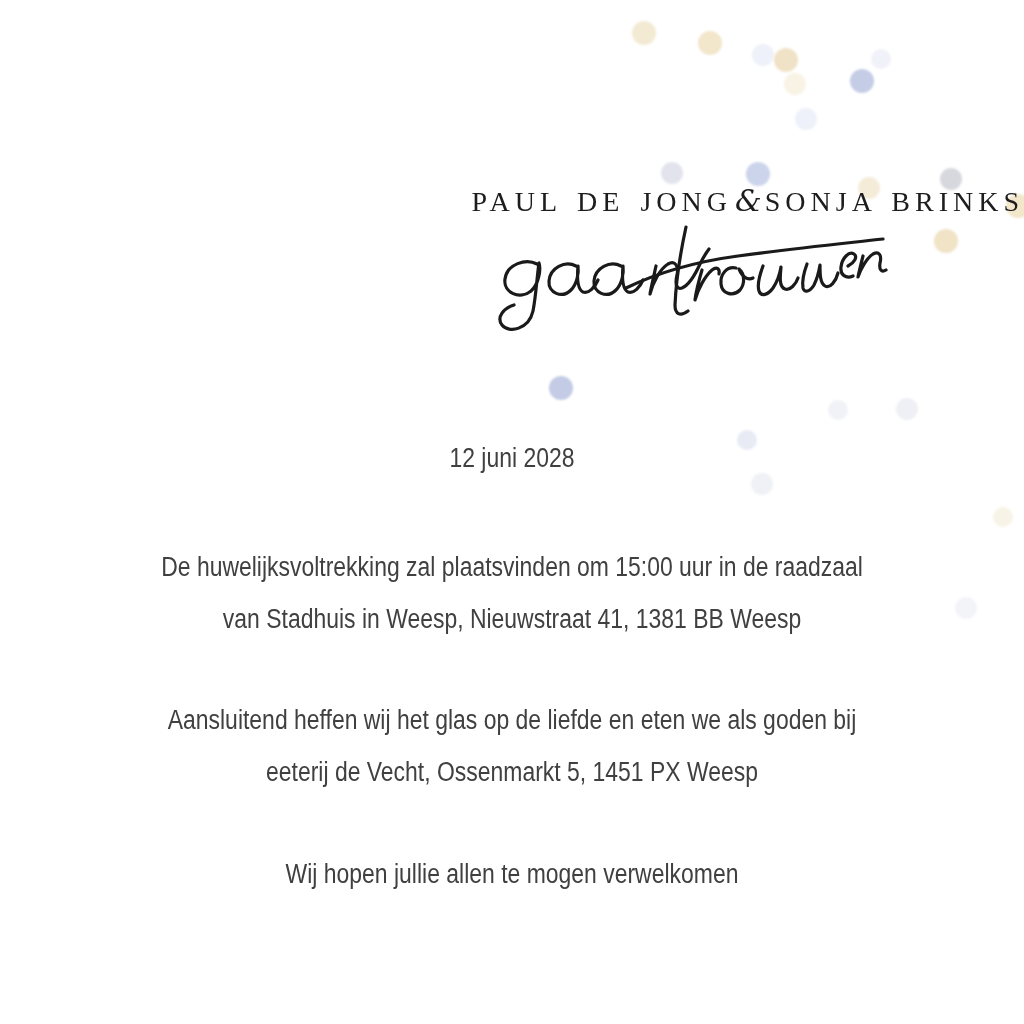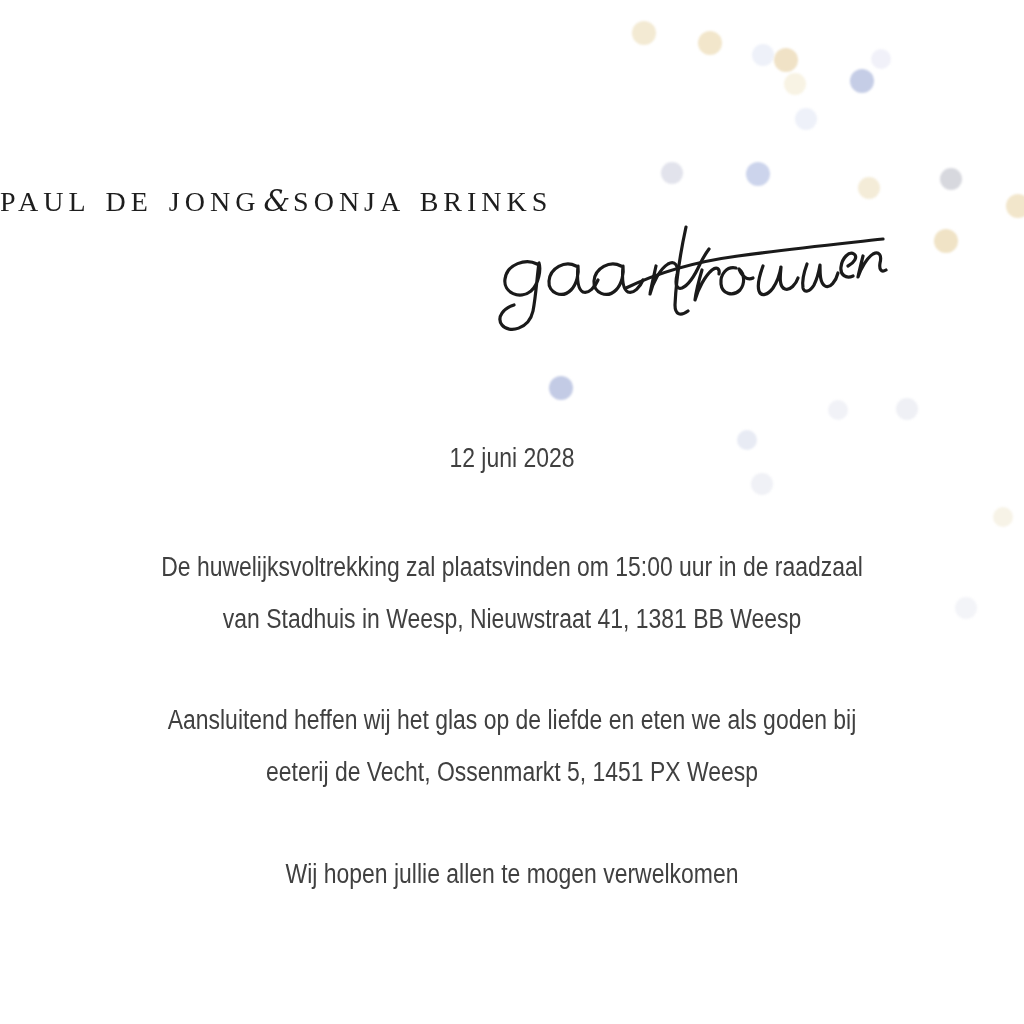--- a/index.html
+++ b/index.html
@@ -24,21 +24,21 @@
     position: absolute;
     border-radius: 50%;
     filter: blur(1.3px);
   }
   .names {
     position: absolute;
     top: 186px;
     left: 0;
     width: 1024px;
     margin: 0;
-    text-align: left;
+    text-align: right;
     z-index: 2;
     font-family: "Liberation Serif", serif;
     font-weight: 500;
     font-size: 28px;
     line-height: 30px;
     letter-spacing: 5px;
     word-spacing: 4px;
     color: #1d1d1d;
     white-space: nowrap;
   }

